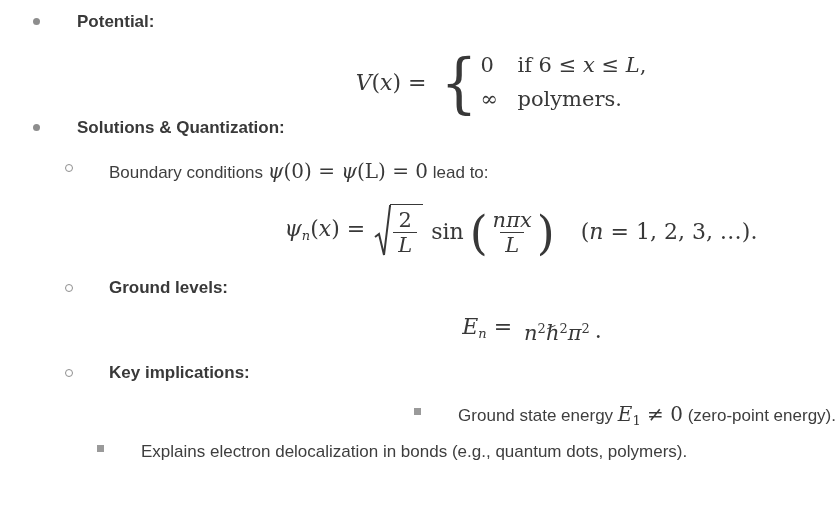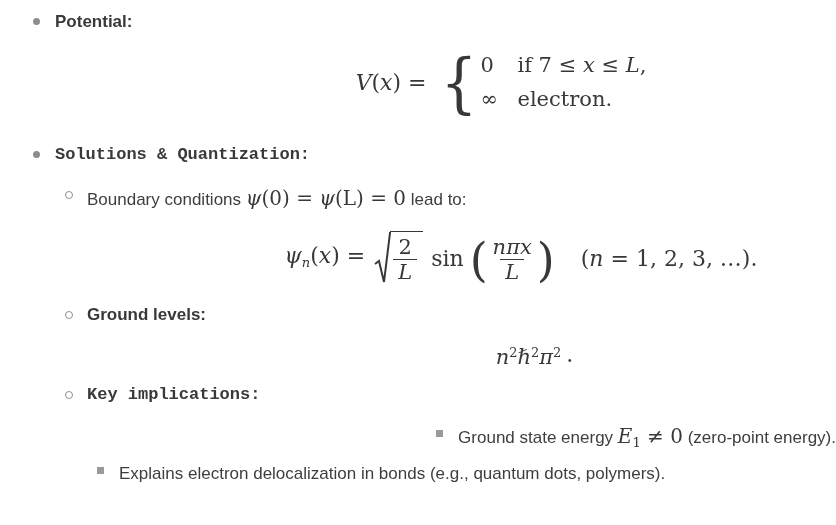--- a/index.html
+++ b/index.html
@@ -6,21 +6,21 @@
   .page{
     position:relative;
     width:836px;height:525px;
     background:#ffffff;
     overflow:hidden;
     font-family:"Liberation Sans",sans-serif;
     font-size:17px;
     color:#3e3e3e;
   }
   
-  .li{display:flex;align-items:flex-start;line-height:23px;}
+  .li{display:flex;align-items:flex-start;line-height:23px;gap:22px;}
   .li.mixed{line-height:31px;}
   .l1{margin-left:33px;}
   .l2{margin-left:65px;}
   .l3{margin-left:97px;}
   .marker-col{flex:none;width:22px;display:flex;}
   .disc{width:7px;height:7px;border-radius:50%;background:#8d8d8d;margin-top:8px;}
   .circle{width:8px;height:8px;border-radius:50%;border:1.5px solid #8f8f8f;box-sizing:border-box;margin-top:8px;background:transparent;}
   .squaremk{width:7px;height:7px;background:#9a9a9a;margin-top:9px;}
   .bold{font-weight:700;color:#393939;}
   .seg{white-space:pre-wrap;}
@@ -46,26 +46,26 @@
   .cval{min-width:37px;line-height:25px;white-space:pre;}
   .ccond{line-height:25px;white-space:pre;}
   .sqrt{display:flex;align-items:flex-start;margin:0 2px;}
   .radicand{border-top:1.8px solid #383838;padding:3px 6px 0 3px;display:flex;align-items:center;margin-left:-1px;}
   .bigp{font-size:46px;line-height:46px;font-style:normal;transform:translateY(1px);}
   .gap6{flex:none;width:6px;}
   .gap26{flex:none;width:26px;}
   
   .mt1{margin-top:10px;}
   .eq1{margin-top:20px;transform:translateX(83px);}
-  .mt2{margin-top:31px;font-family:Liberation Mono, monospace;}
+  .mt2{margin-top:4px;}
   .mt3{margin-top:17px;}
   .eq2{margin-top:16px;transform:translateX(103px);}
   .mt4{margin-top:16px;}
   .eq3{margin-top:15px;transform:translateX(114px);}
-  .mt5{margin-top:14px;font-family:Liberation Mono, monospace;}
+  .mt5{margin-top:14px;}
   .mt6{margin-top:15px;justify-content:flex-end;}
   .mt7{}
 </style>
 </head>
 <body>
 
 <div class="page">
 
   <div class="li l1 mt1">
     <span class="marker-col">
@@ -73,25 +73,25 @@
       </span>
     <span class="bold">Potential:</span>
   </div>
 
   <div class="eq eq1">
     <span class="mrow"><span class="it">V</span><span class="rm">(</span><span class="it">x</span><span class="rm">)</span><span class="rm"> = </span></span>
     <span class="brace">{</span>
     <div class="cases">
       <div class="crow">
         <span class="cval rm">0</span>
-        <span class="ccond"><span class="rm">if 7 ≤ </span><span class="it">x</span><span class="rm"> ≤ </span><span class="it">L</span><span class="rm">,</span></span>
+        <span class="ccond"><span class="rm">if 6 ≤ </span><span class="it">x</span><span class="rm"> ≤ </span><span class="it">L</span><span class="rm">,</span></span>
       </div>
       <div class="crow">
         <span class="cval rm">∞</span>
-        <span class="ccond rm">electron.</span>
+        <span class="ccond rm">polymers.</span>
       </div>
     </div>
   </div>
 
   <div class="li l1 mt2">
     <span class="marker-col">
         <span class="disc"></span>
       </span>
     <span class="bold">Solutions &amp; Quantization:</span>
   </div>
@@ -130,20 +130,21 @@
   </div>
 
   <div class="li l2 mt4">
     <span class="marker-col">
         <span class="circle"></span>
       </span>
     <span class="bold">Ground levels:</span>
   </div>
 
   <div class="eq eq3">
+    <span class="mrow"><span class="it">E</span><span class="sb it">n</span><span class="rm"> = </span></span>
     <span class="frac">
       <span class="num"><span class="it">n</span><span class="sup rm">2</span><span class="it">ℏ</span><span class="sup rm">2</span><span class="it">π</span><span class="sup rm">2</span></span>
     </span>
     <span class="mrow rm">.</span>
   </div>
 
   <div class="li l2 mt5">
     <span class="marker-col">
         <span class="circle"></span>
       </span>

